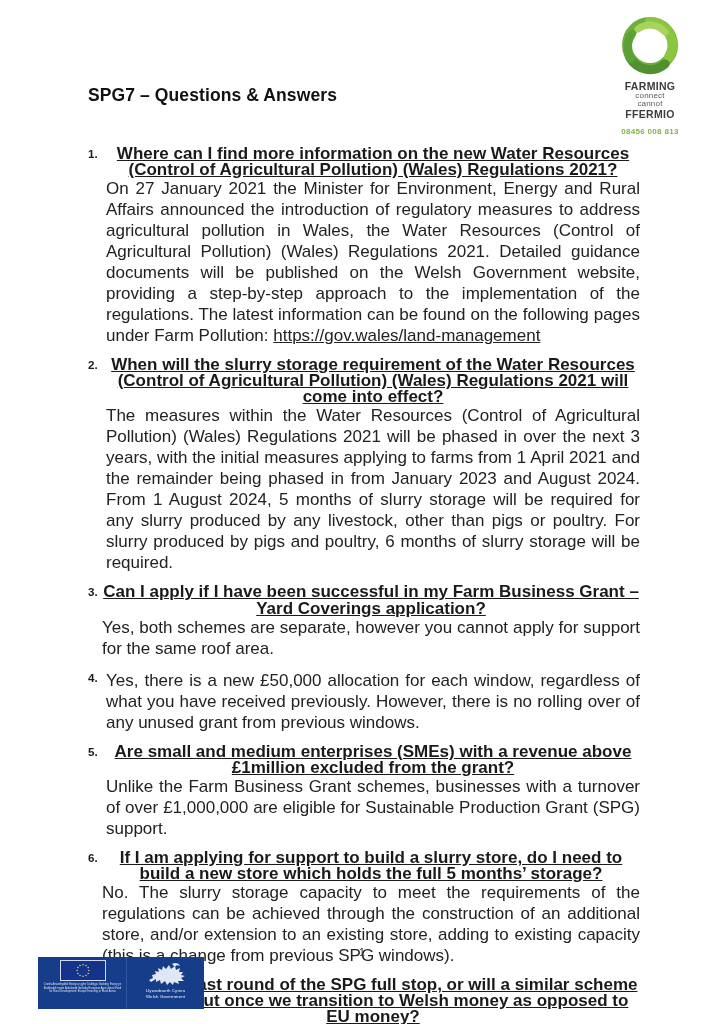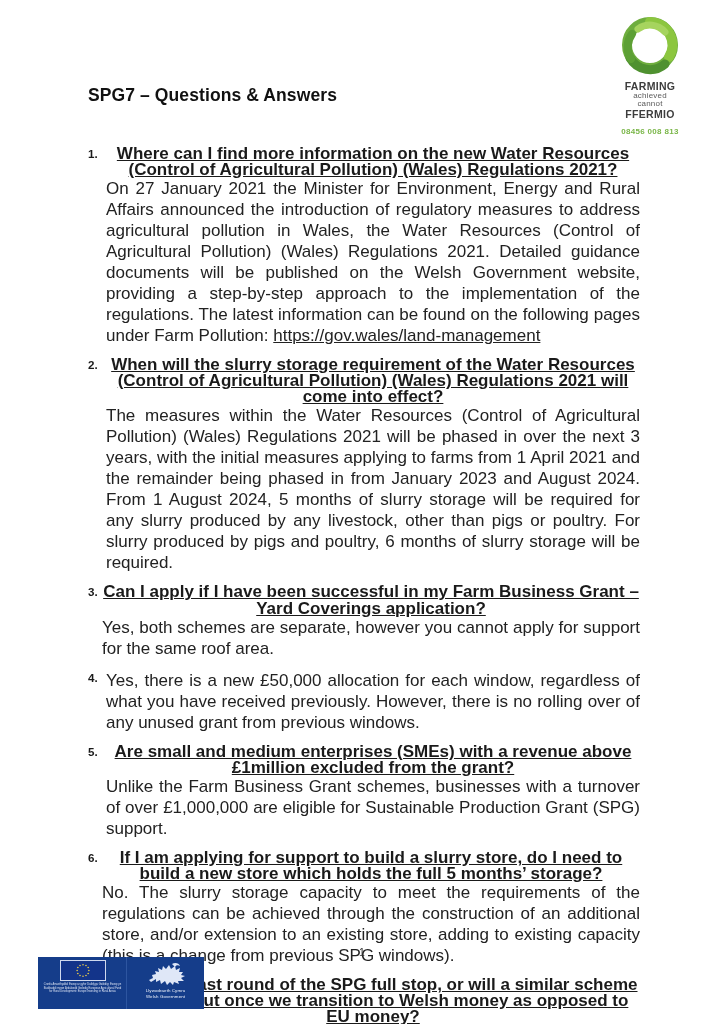--- a/index.html
+++ b/index.html
@@ -187,21 +187,21 @@
         <circle cx="32" cy="31" r="23" stroke="#6fae3e" stroke-width="10"></circle>
         <path d="M32 8 a23 23 0 0 1 19 35" stroke="#8cc63f" stroke-width="10"></path>
         <path d="M12 44 a23 23 0 0 0 35 6" stroke="#4f9130" stroke-width="9"></path>
         <path d="M20 15 a20 20 0 0 1 27 3" stroke="#a6d45e" stroke-width="7"></path>
         <path d="M14 20 a22 22 0 0 0 -1 25" stroke="#5da035" stroke-width="8"></path>
         <circle cx="32" cy="31" r="12" stroke="#ffffff" stroke-width="7"></circle>
       </g>
     </svg>
   </div>
   <div class="logo-line logo-strong">FARMING</div>
-  <div class="logo-line logo-light">achieved</div>
+  <div class="logo-line logo-light">connect</div>
   <div class="logo-line logo-light">cannot</div>
   <div class="logo-line logo-strong">FFERMIO</div>
   <div id="logo-phone">08456 008 813</div>
 </div>
 
 <div id="page-title">SPG7 – Questions &amp; Answers</div>
 
 <div id="content">
 
   <div class="qa-item">

